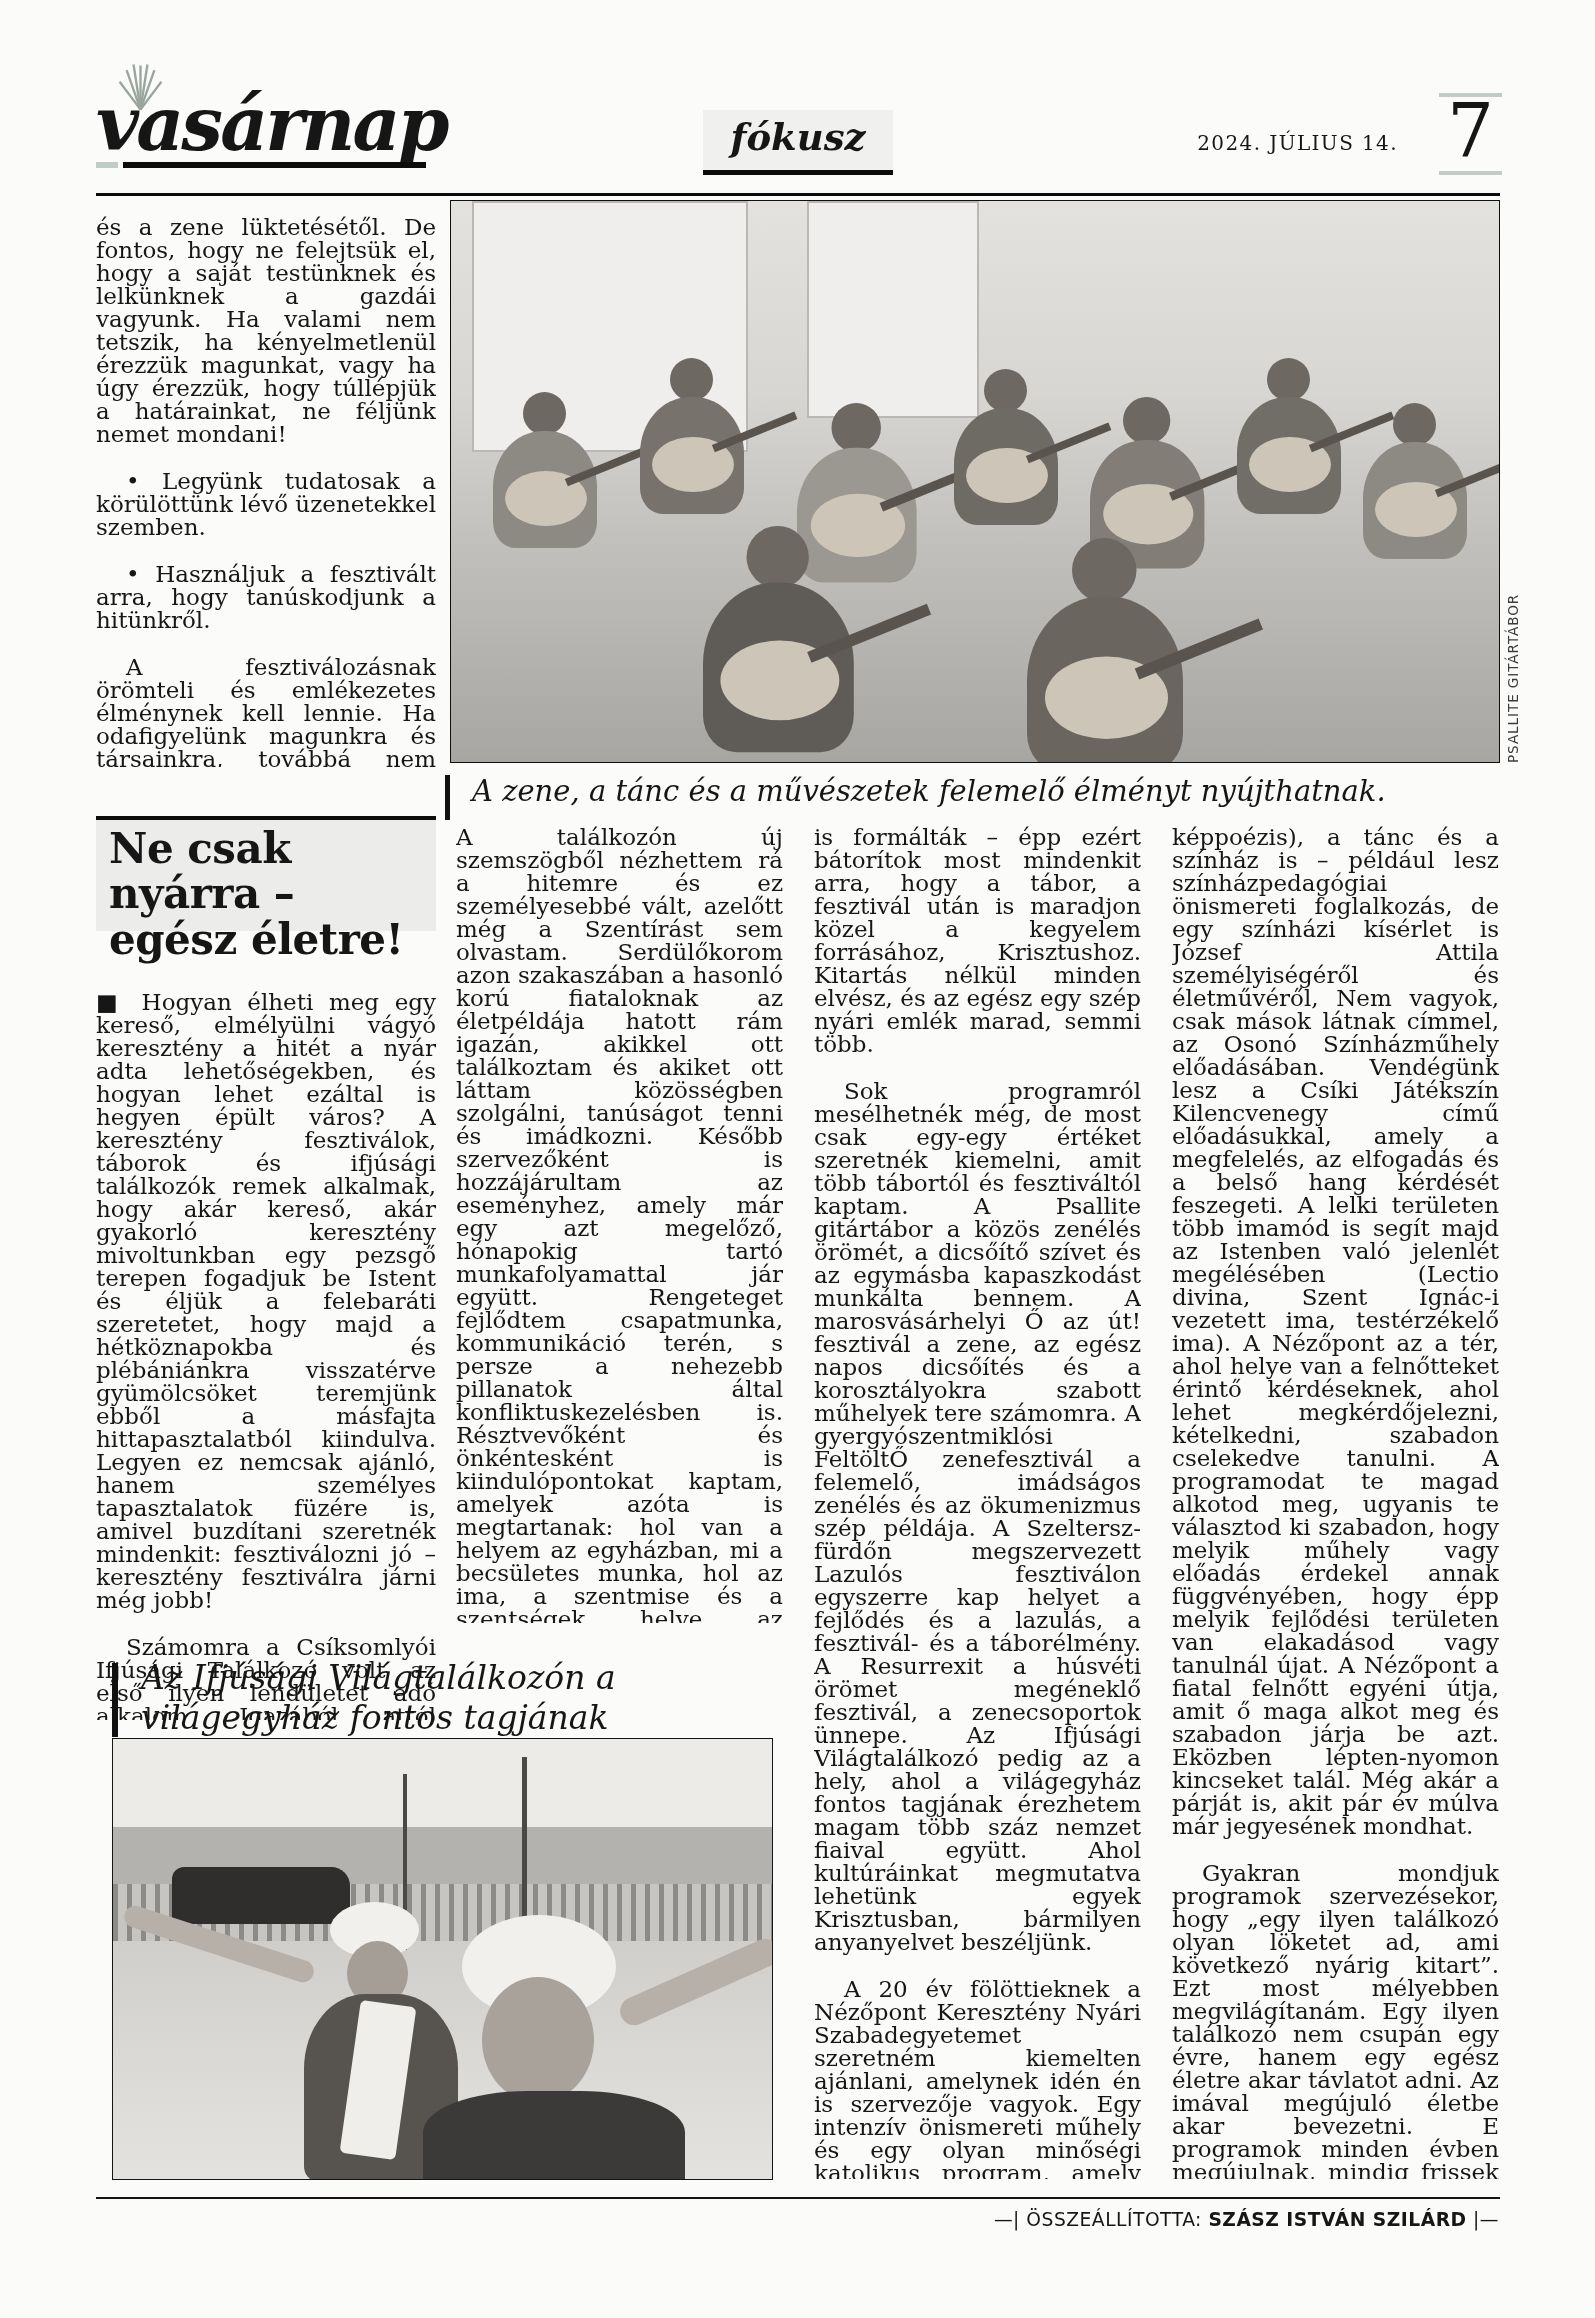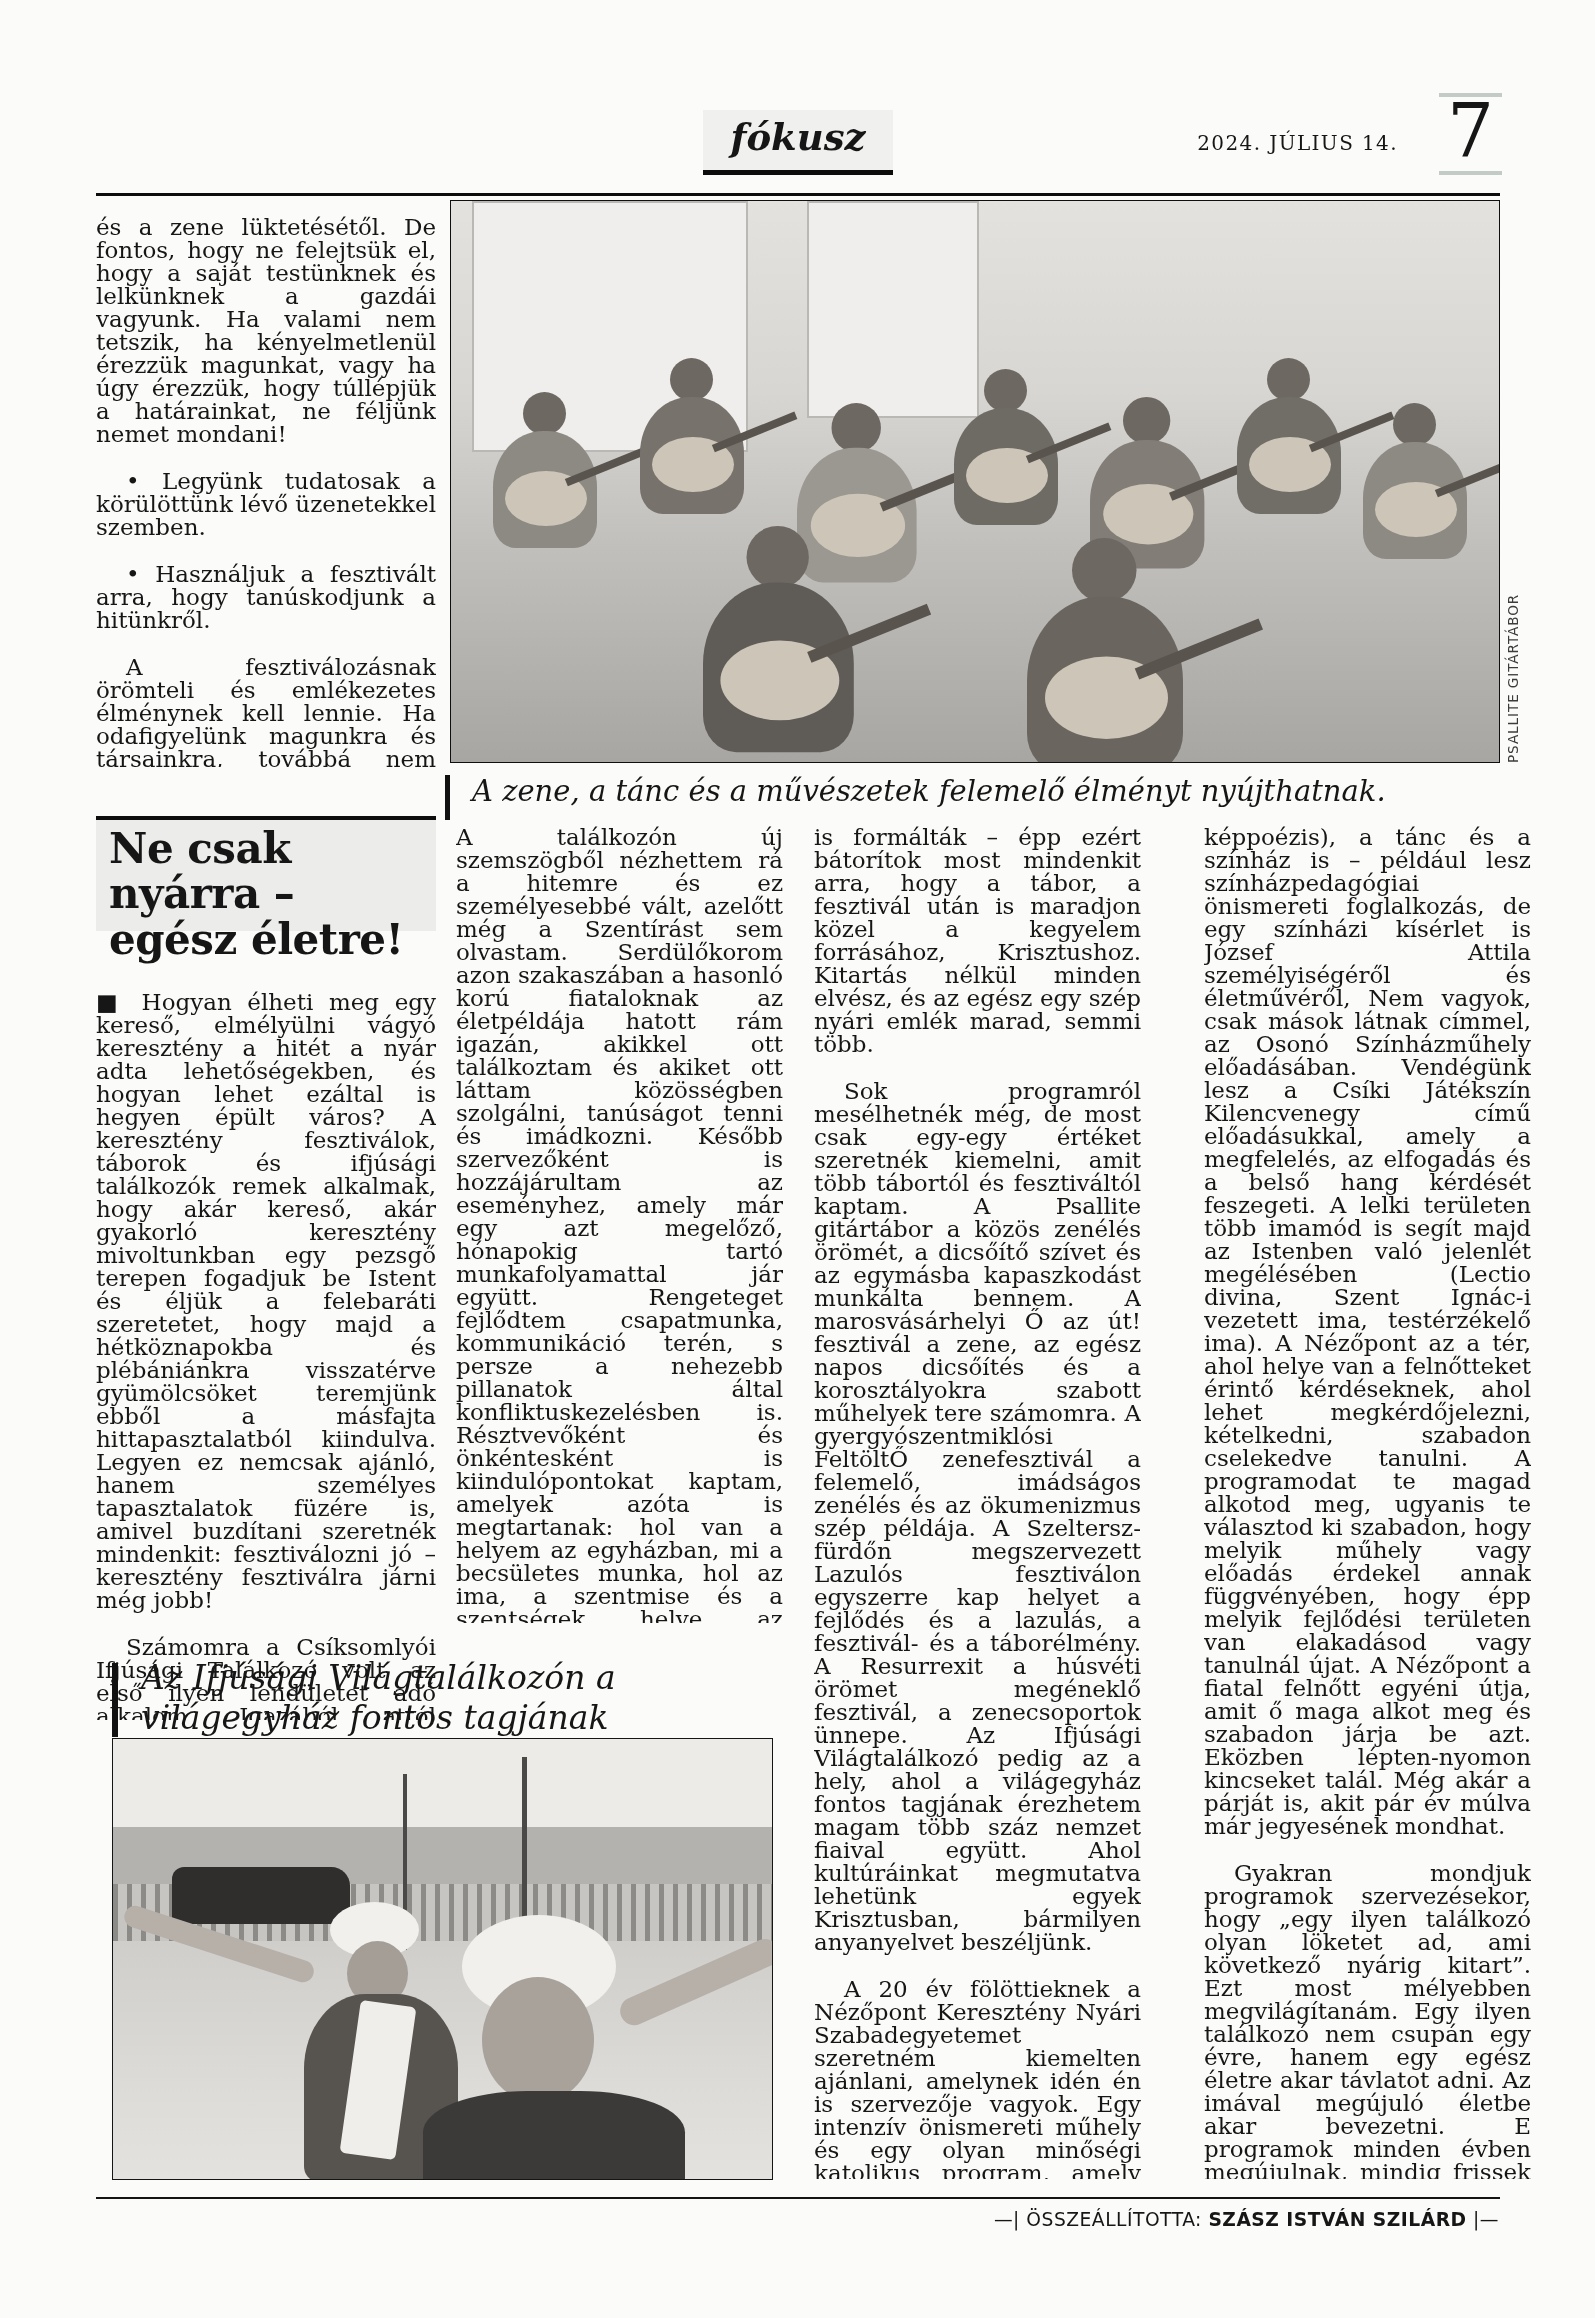--- a/index.html
+++ b/index.html
@@ -66,40 +66,56 @@
   .colblock p.indent{text-indent:1.3em;}
 
   #left-top{left:96px;top:216px;width:340px;height:551px;}
   #headline-rule{position:absolute;left:96px;top:816px;width:340px;height:4.7px;background:#0d0d0d;}
   #headline-box{position:absolute;left:96px;top:820px;width:340px;height:111px;background:#ececea;}
   #headline-box .h{position:absolute;left:13px;top:6px;width:318px;
     font-weight:bold;font-size:42px;line-height:1.08;letter-spacing:-0.5px;}
   #left-bottom{left:96px;top:991px;width:340px;height:729px;}
   #col1{left:456px;top:826px;width:327px;height:797px;}
   #col2{left:814px;top:826px;width:327px;height:1353px;}
-  #col3{left:1204px;top:826px;width:327px;height:1353px;}
+  #col3{left:1172px;top:826px;width:327px;height:1353px;}
 
   
   #pull-quote{position:absolute;left:112px;top:1658px;width:664px;}
   #pull-quote .vbar{position:absolute;left:0;top:4.7px;width:5.6px;height:74px;background:#111;}
   #pull-quote .q{position:absolute;left:29px;top:0;width:608px;
     font-style:italic;font-size:33px;line-height:1.22;}
 
   
   #footer-rule{position:absolute;left:96px;top:2197px;width:1404px;height:1.9px;background:#141414;}
   #footer{position:absolute;left:561px;top:2209px;width:938px;text-align:right;
     font-family:"DejaVu Sans","Liberation Sans",sans-serif;font-size:18.7px;letter-spacing:0.5px;}
   #footer .name{font-weight:bold;}
   #footer .mark{font-weight:normal;}
 </style>
 </head>
 <body>
 
 <div id="page">
 
+  <div id="masthead">
+    <svg id="ornament" width="51" height="56" viewBox="0 0 110 120">
+      <g stroke="#9aa59e" stroke-width="5" fill="none">
+        <path d="M55 115 L55 20"></path>
+          <path d="M55 115 L25 30"></path>
+          <path d="M55 115 L85 30"></path>
+        <path d="M55 115 L10 55"></path>
+          <path d="M55 115 L100 55"></path>
+          <path d="M55 115 L40 18"></path>
+          <path d="M55 115 L70 18"></path>
+      </g>
+    </svg>
+    <div class="word">vasárnap</div>
+    <div class="sq"></div>
+    <div class="bar"></div>
+  </div>
 
   <div id="focus-box">
     <div class="txt">fókusz</div>
     <div class="under"></div>
   </div>
 
   <div id="date">2024. JÚLIUS 14.</div>
 
   <div id="pagenum">
     <div class="b1"></div>

